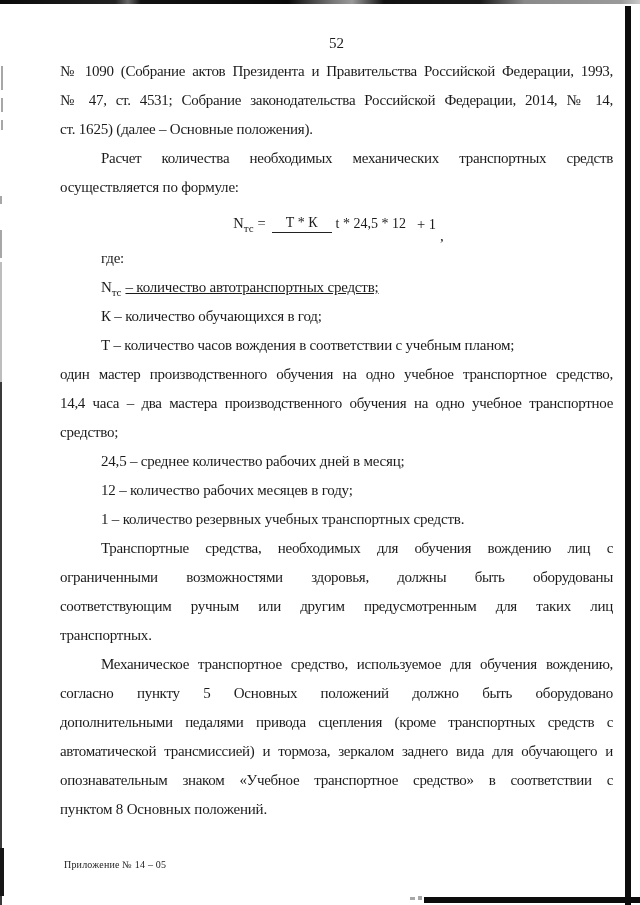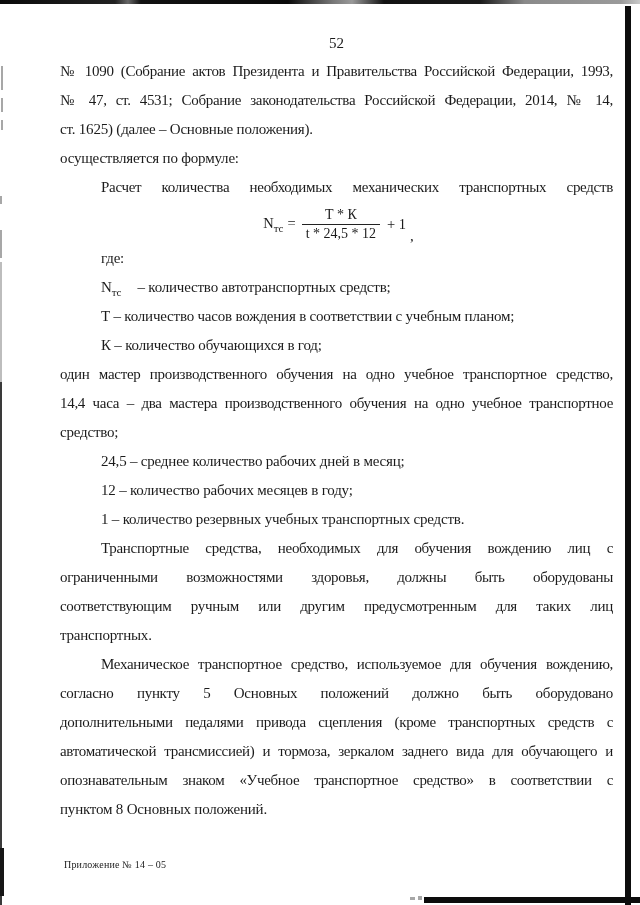--- a/index.html
+++ b/index.html
@@ -17,27 +17,27 @@
   .scan-left-blob { position:absolute; left:0; top:848px; width:4px; height:48px; background:#161616; }
   .scan-dash { position:absolute; background:#a7a7a7; }
   
   .content { position:absolute; left:60px; top:30px; width:553px; }
   .pageno { height:27px; line-height:27px; text-align:center; font-size:15px; }
   .line { height:29px; line-height:29px; font-size:15px; letter-spacing:-0.2px;
     white-space:nowrap; overflow:visible; }
   .line.just { white-space:normal; overflow:hidden; text-align:justify; text-align-last:justify; letter-spacing:-0.3px; }
   .ind { padding-left:41px; }
   sub.sm { font-size:11px; letter-spacing:0; }
-  .ndef-rest { margin-left:16px; }
+  .ndef-rest { margin-left:4px;text-decoration:underline; }
   
   .formula-row { height:40px; padding-top:2px; display:flex; align-items:center;
     justify-content:center; font-size:14.5px; letter-spacing:0; }
   .f-lhs { margin-right:6px; }
   .f-eq { margin-left:4px; }
-  .f-frac { display:inline-flex; flex-direction:column; text-align:center; font-size:14px; line-height:16px; }
+  .f-frac { display:inline-flex; flex-direction:row; text-align:center; font-size:14px; line-height:16px; }
   .f-num { border-bottom:1.4px solid #222; padding:0 14px 1px 14px; }
   .f-den { padding:1px 4px 0 4px; }
   .f-plus { margin-left:7px; }
   .f-comma { position:relative; top:12px; left:4px; font-size:15px; }
   .footer { position:absolute; left:64px; top:859px; font-size:10px; letter-spacing:0.2px; color:#222; }
 </style>
 </head>
 <body>
 
 <div class="page">
@@ -55,39 +55,39 @@
   <div class="scan-dash" style="left:0px; top:262px; width:2px; height:120px; background:#bdbdbd;"></div>
   <div class="scan-dash" style="left:410px; top:897px; width:5px; height:3px;"></div>
   <div class="scan-dash" style="left:418px; top:896px; width:4px; height:4px;"></div>
 
   <div class="content">
     <div class="pageno">52</div>
 
     <div class="line just">№ 1090 (Собрание актов Президента и Правительства Российской Федерации, 1993,</div>
     <div class="line just">№ 47, ст. 4531; Собрание законодательства Российской Федерации, 2014, № 14,</div>
     <div class="line">ст. 1625) (далее – Основные положения).</div>
+    <div class="line just ind">Расчет количества необходимых механических транспортных средств</div>
     <div class="line">осуществляется по формуле:</div>
-    <div class="line just ind">Расчет количества необходимых механических транспортных средств</div>
 
     <div class="formula-row">
       <span class="f-lhs"><span>N</span><sub class="sm">тс</sub><span class="f-eq">=</span></span>
       <span class="f-frac">
         <span class="f-num">Т * К</span>
         <span class="f-den">t * 24,5 * 12</span>
       </span>
       <span class="f-plus">+ 1</span>
       <span class="f-comma">,</span>
     </div>
 
     <div class="line ind">где:</div>
 
     <div class="line ind"><span>N</span><sub class="sm">тс</sub><span class="ndef-rest">– количество автотранспортных средств;</span></div>
 
+    <div class="line ind">К – количество обучающихся в год;</div>
     <div class="line ind">Т – количество часов вождения в соответствии с учебным планом;</div>
-    <div class="line ind">К – количество обучающихся в год;</div>
     <div class="line just">один мастер производственного обучения на одно учебное транспортное средство,</div>
     <div class="line just">14,4 часа – два мастера производственного обучения на одно учебное транспортное</div>
     <div class="line">средство;</div>
     <div class="line ind">24,5 – среднее количество рабочих дней в месяц;</div>
     <div class="line ind">12 – количество рабочих месяцев в году;</div>
     <div class="line ind">1 – количество резервных учебных транспортных средств.</div>
     <div class="line just ind">Транспортные средства, необходимых для обучения вождению лиц с</div>
     <div class="line just">ограниченными возможностями здоровья, должны быть оборудованы</div>
     <div class="line just">соответствующим ручным или другим предусмотренным для таких лиц</div>
     <div class="line">транспортных.</div>

